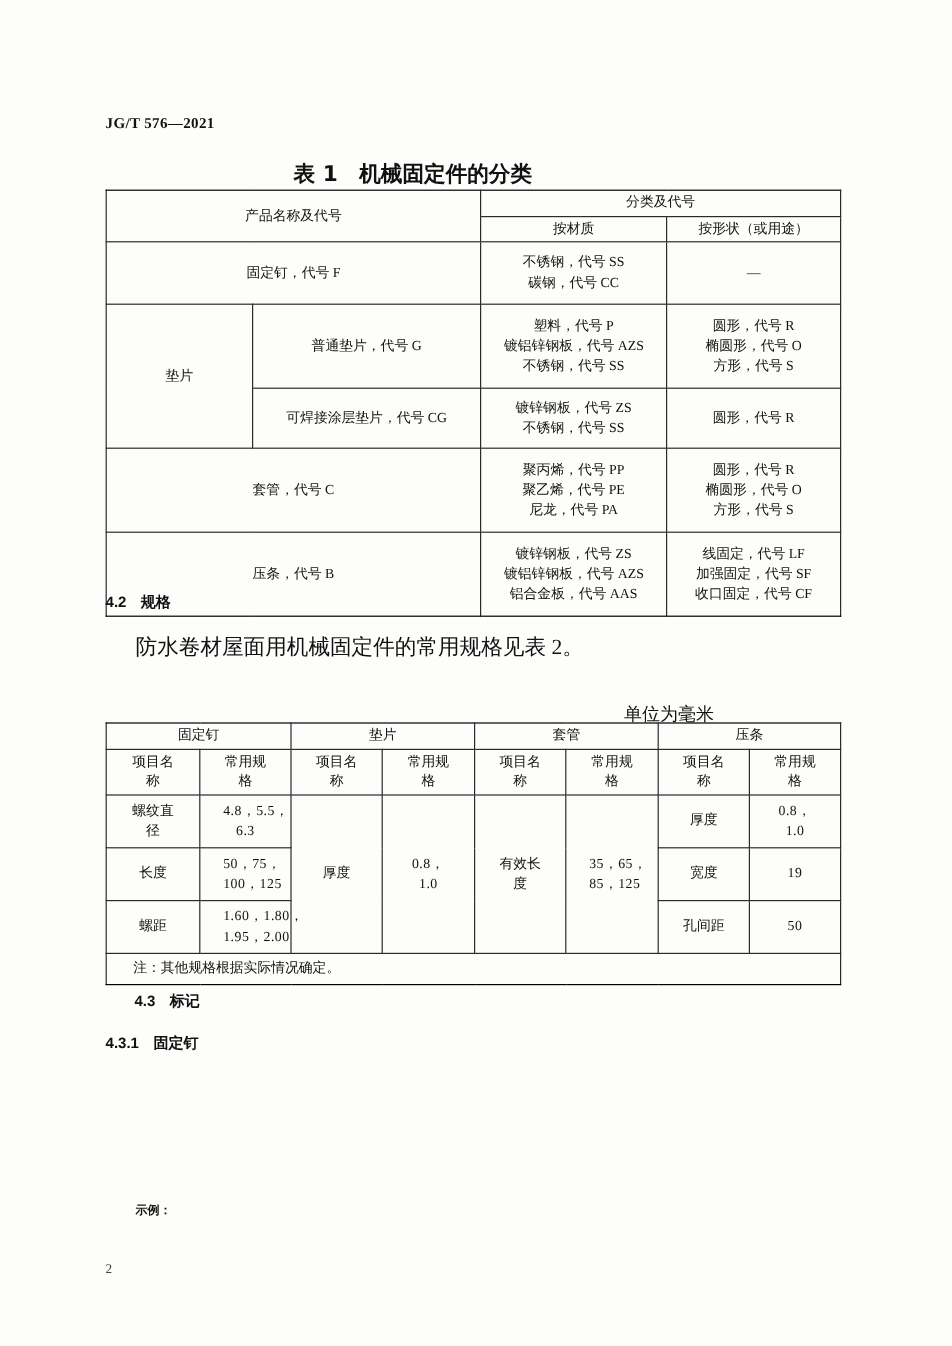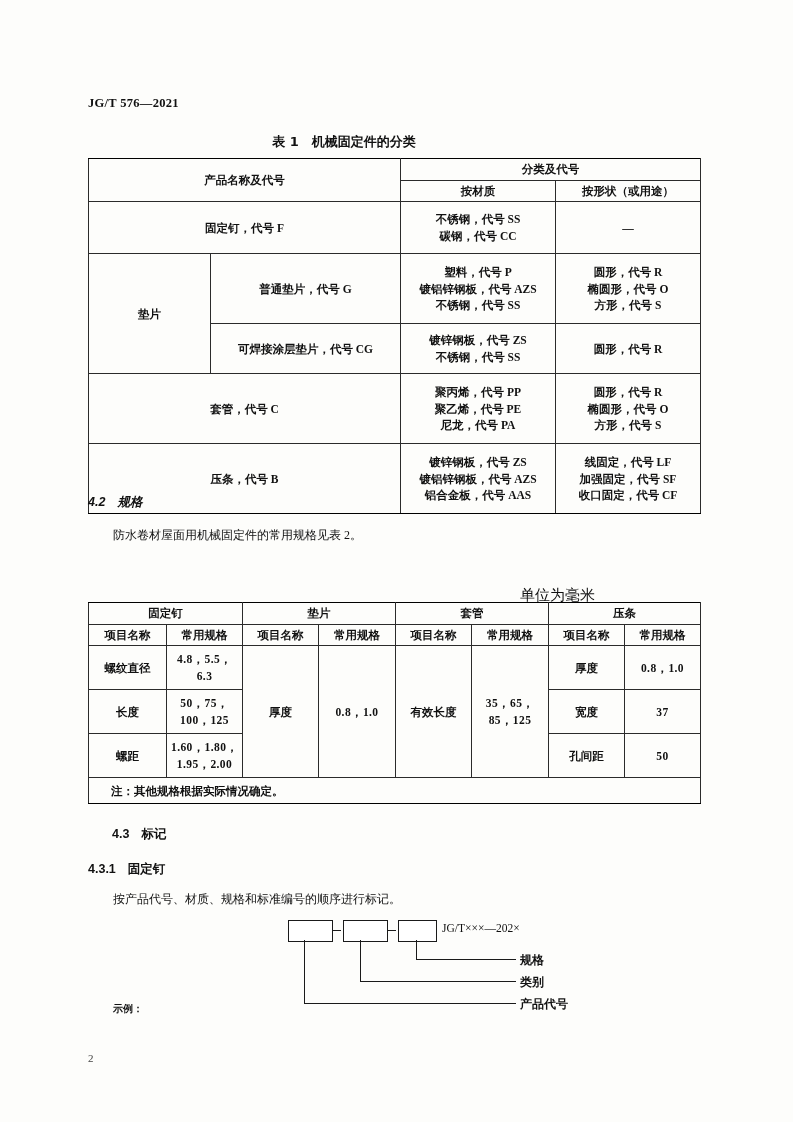--- a/index.html
+++ b/index.html
@@ -14,63 +14,63 @@
   .page { position:absolute; left:0; top:0; width:688px; height:1122px; }
 
   .hdr {
     position:absolute; left:88px; top:96px;
     font-family:"Liberation Serif",serif;
     font-size:12.5px; font-weight:bold; letter-spacing:.3px;
   }
 
   .tbl-title {
     position:absolute; width:100%; text-align:center;
-    font-size:13px; font-weight:bold;
+    font-size:18px; font-weight:bold;
     font-family:"DejaVu Sans","Liberation Sans",sans-serif;
   }
   .unit-note {
     position:absolute; right:93px;
     font-size:15px;
     font-family:"Liberation Serif",serif;
   }
 
   table.doc {
     position:absolute;
     border-collapse:collapse;
     table-layout:fixed;
     font-size:11.5px;
     font-family:"Liberation Serif","DejaVu Serif",serif;
   }
   table.doc td, table.doc th {
     border:0.8px solid #2b2b2b;
     text-align:center;
     vertical-align:middle;
-    padding:2px 4px;
-    font-weight:bold;
+    padding:2px 19px;
+    font-weight:normal;
     line-height:1.45;
   }
   table.doc .thick-top { border-top:1.6px solid #000; }
   table.doc .thick-bot { border-bottom:1.6px solid #000; }
   .cellline { display:block; white-space:nowrap; }
   .numcell { font-family:"Liberation Serif",serif; letter-spacing:.4px; }
 
   .t1 { left:88px; top:158px; width:612px; }
   .t2 { left:88px; top:602px; width:612px; }
 
   .note-cell { text-align:left !important; padding-left:22px !important; }
 
   .sec {
     position:absolute;
     font-size:12.5px; font-weight:bold;
     font-family:"DejaVu Sans","Liberation Sans",sans-serif;
   }
   .sec .num { display:inline-block; margin-right:12px; font-family:"Liberation Sans",sans-serif; }
   .para {
     position:absolute;
-    font-size:12px;
+    font-size:18px;
     font-family:"Liberation Serif","DejaVu Serif",serif;
   }
   .small-label { font-size:11.5px; }
 
   .diagram { position:absolute; left:270px; top:912px; width:300px; height:100px; }
   .dbox {
     position:absolute; border:1.1px solid #1a1a1a; background:#fff;
     height:20px;
   }
   .dash {
@@ -180,21 +180,21 @@
         </td>
         <td class="thick-bot">
           <span class="cellline">线固定，代号 LF</span>
           <span class="cellline">加强固定，代号 SF</span>
           <span class="cellline">收口固定，代号 CF</span>
         </td>
       </tr>
     </tbody>
   </table>
 
-  <div class="sec" style="left:88px; top:494px;font-style:italic;">
+  <div class="sec" style="left:88px; top:494px;">
     <span class="num">4.2</span><span>规格</span>
   </div>
   <div class="para" style="left:113px; top:527px;">防水卷材屋面用机械固定件的常用规格见表 2。</div>
 
   <div class="unit-note" style="top:586px;">单位为毫米</div>
 
   <table class="doc t2">
     <colgroup>
       <col style="width:78px">
         <col style="width:76px">
@@ -240,21 +240,21 @@
         <td class="numcell">0.8，1.0</td>
       </tr>
 
       <tr style="height:44px">
         <td>长度</td>
         <td class="numcell">
           <span class="cellline">50，75，</span>
           <span class="cellline">100，125</span>
         </td>
         <td>宽度</td>
-        <td class="numcell">37</td>
+        <td class="numcell">19</td>
       </tr>
 
       <tr style="height:44px">
         <td>螺距</td>
         <td class="numcell">
           <span class="cellline">1.60，1.80，</span>
           <span class="cellline">1.95，2.00</span>
         </td>
         <td>孔间距</td>
         <td class="numcell">50</td>
@@ -265,42 +265,19 @@
       </tr>
     </tbody>
   </table>
 
   <div class="sec" style="left:88px; top:826px;margin-left:24px;">
     <span class="num">4.3</span><span>标记</span>
   </div>
   <div class="sec" style="left:88px; top:861px;">
     <span class="num">4.3.1</span><span>固定钉</span>
   </div>
-  <div class="para" style="left:113px; top:891px;">按产品代号、材质、规格和标准编号的顺序进行标记。</div>
-
-  <div class="diagram">
-
-    <div class="dbox" style="left:18px; top:8px; width:43px;"></div>
-    <div class="dash" style="left:62px; top:18px;"></div>
-    <div class="dbox" style="left:73px; top:8px; width:43px;"></div>
-    <div class="dash" style="left:117px; top:18px;"></div>
-    <div class="dbox" style="left:128px; top:8px; width:37px;"></div>
-
-    <div class="dcode" style="left:172px; top:10px;">JG/T×××—202×</div>
-
-    <div class="vline" style="left:146px; top:28px; height:20px;"></div>
-    <div class="hline" style="left:146px; top:47px; width:100px;"></div>
-    <div class="dlabel" style="left:250px; top:40px;">规格</div>
-
-    <div class="vline" style="left:90px; top:28px; height:42px;"></div>
-    <div class="hline" style="left:90px; top:69px; width:156px;"></div>
-    <div class="dlabel" style="left:250px; top:62px;">类别</div>
-
-    <div class="vline" style="left:34px; top:28px; height:64px;"></div>
-    <div class="hline" style="left:34px; top:91px; width:212px;"></div>
-    <div class="dlabel" style="left:250px; top:84px;">产品代号</div>
-  </div>
+
 
   <div class="sec small-label" style="left:113px; top:1002px; font-size:10px;">示例：</div>
 
   <div class="pageno">2</div>
 
 </div>
 
 </body></html>

